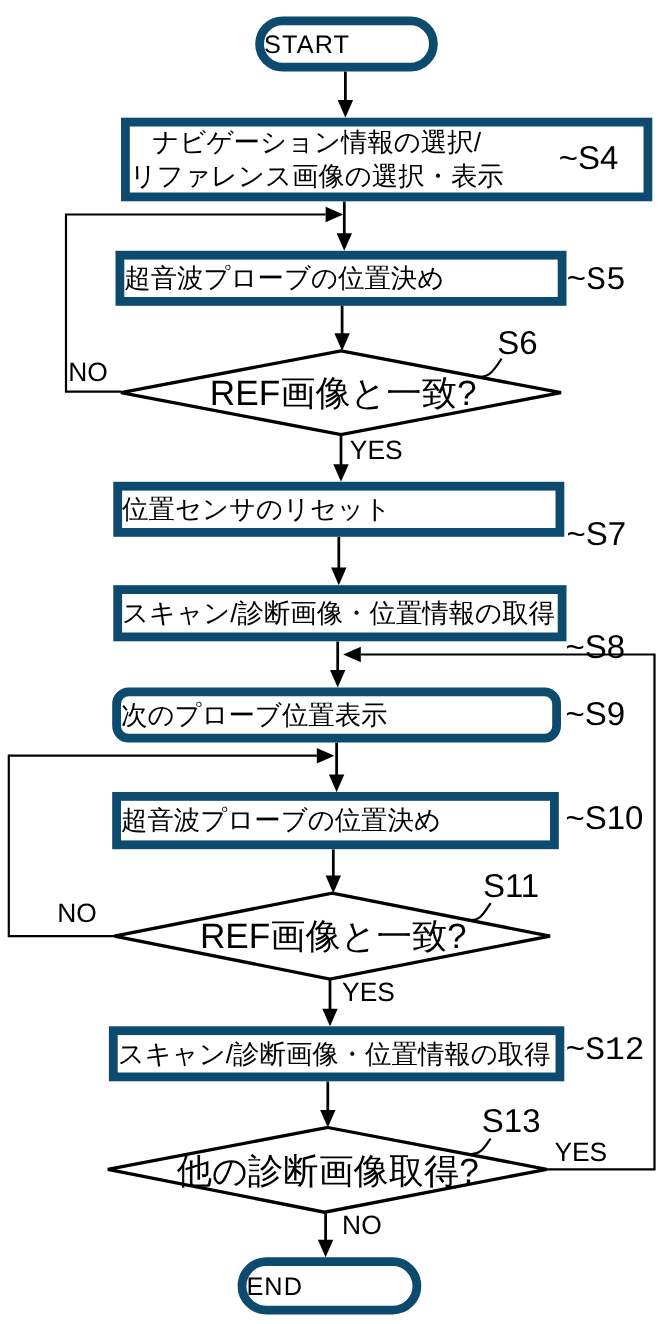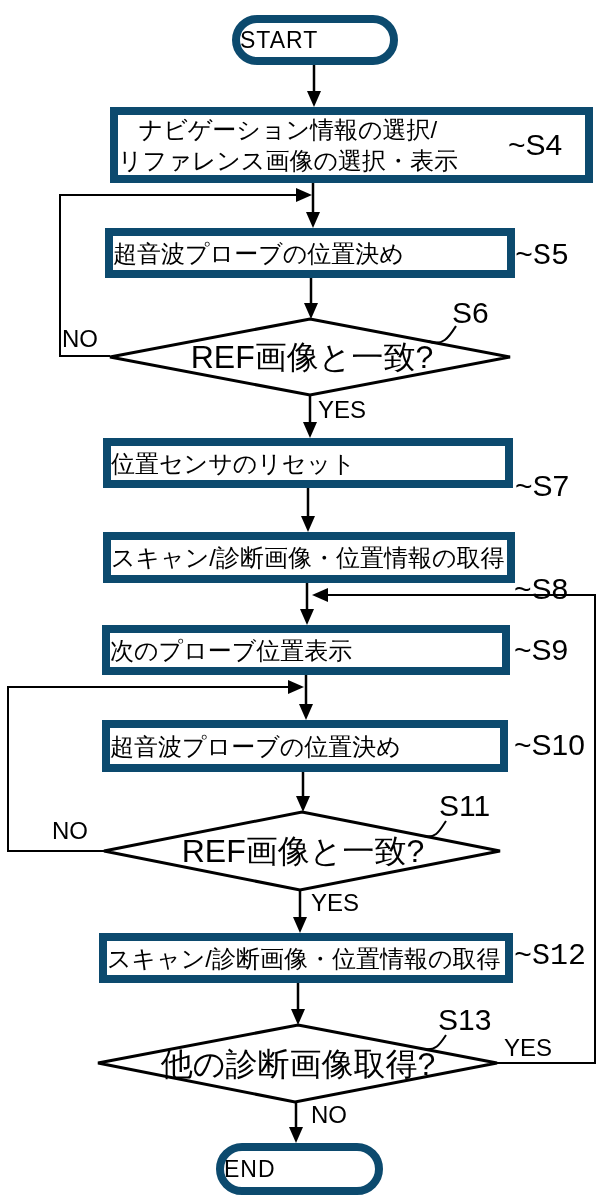--- a/index.html
+++ b/index.html
@@ -130,21 +130,21 @@
   </div>
 
   <div class="node process" style="left:103px;top:438px;width:410px;height:50px;">
     <span>位置センサのリセット</span>
   </div>
 
   <div class="node process" style="left:103px;top:532px;width:412px;height:51px;">
     <span>スキャン/診断画像・位置情報の取得</span>
   </div>
 
-  <div class="node process" style="left:102px;top:625px;width:408px;height:50px;">
+  <div class="node process" style="left:102px;top:625px;width:408px;height:50px;border-radius:15px;">
     <span>次のプローブ位置表示</span>
   </div>
 
   <div class="node process" style="left:102px;top:720px;width:406px;height:52px;">
     <span>超音波プローブの位置決め</span>
   </div>
 
   <div class="node process" style="left:99px;top:933px;width:414px;height:50px;">
     <span>スキャン/診断画像・位置情報の取得</span>
   </div>

